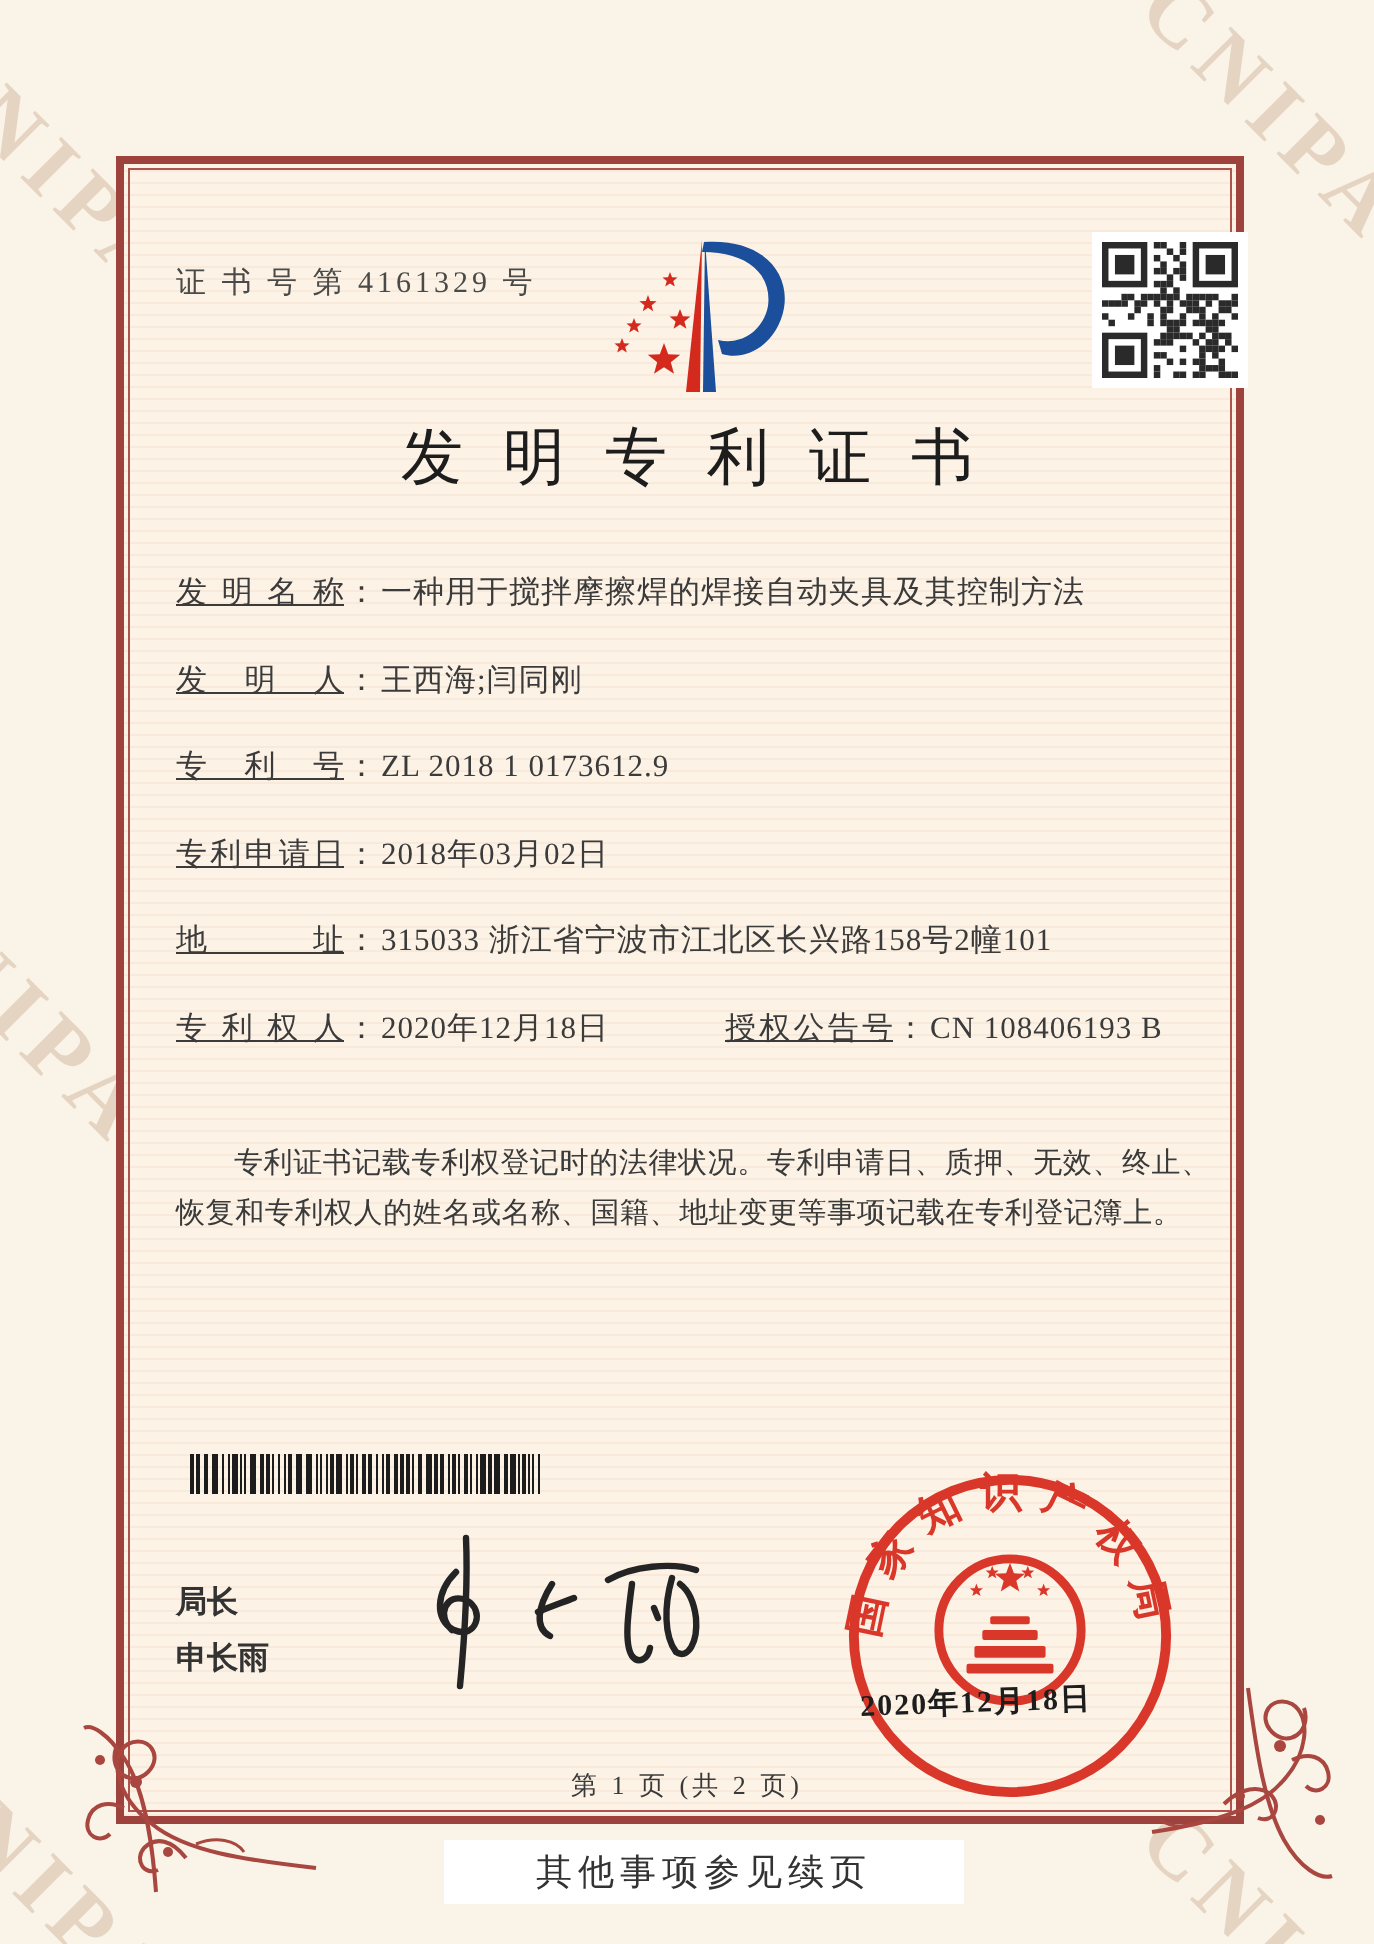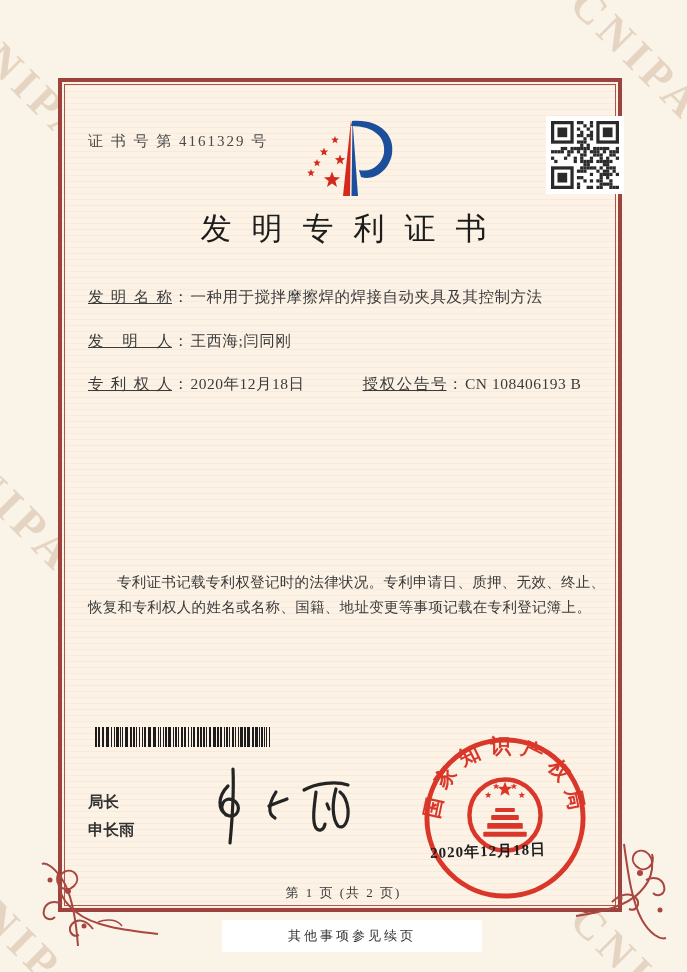--- a/index.html
+++ b/index.html
@@ -68,21 +68,21 @@
   .seal-date{
     position:absolute;left:430px;top:841px;width:170px;z-index:4;
     font-size:15px;font-weight:bold;color:#1d1d1d;letter-spacing:1px;
     transform:rotate(-2deg);
   }
   
   .page-ind{position:absolute;left:0;top:884px;width:687px;text-align:center;font-size:13px;color:#3a3a3a;letter-spacing:2px;z-index:2;}
   .cont-band{
     position:absolute;left:222px;top:920px;width:260px;height:32px;background:#ffffff;
     display:flex;align-items:center;justify-content:center;z-index:5;
-    font-size:13px;color:#333;letter-spacing:3px;
+    font-size:18px;color:#333;letter-spacing:3px;
   }
   
   .flourish{position:absolute;z-index:2;pointer-events:none;}
   .fl-bl{left:38px;top:834px;width:125px;height:115px;}
   .fl-br{left:572px;top:840px;width:112px;height:128px;}
 </style>
 </head>
 <body>
 
 <span class="wm wm-out" style="left:-16px;top:6px;font-size:44px;">CNIPA</span>
@@ -263,20 +263,29 @@
 <div class="title">发明专利证书</div>
 
 <div class="fields">
   <div class="frow">
     <span class="flabel">发明名称</span><span class="fcolon">：</span><span class="fvalue">一种用于搅拌摩擦焊的焊接自动夹具及其控制方法</span>
   </div>
   <div class="frow">
     <span class="flabel">发明人</span><span class="fcolon">：</span><span class="fvalue">王西海;闫同刚</span>
   </div>
   <div class="frow">
+    <span class="flabel">专利号</span><span class="fcolon">：</span><span class="fvalue">ZL 2018 1 0173612.9</span>
+  </div>
+  <div class="frow">
+    <span class="flabel">专利申请日</span><span class="fcolon">：</span><span class="fvalue">2018年03月02日</span>
+  </div>
+  <div class="frow">
+    <span class="flabel">地址</span><span class="fcolon">：</span><span class="fvalue">315033 浙江省宁波市江北区长兴路158号2幢101</span>
+  </div>
+  <div class="frow">
     <span class="flabel">专利权人</span><span class="fcolon">：</span><span class="fvalue fvalue-date">2020年12月18日</span><span class="flabel">授权公告号</span><span class="fcolon">：</span><span class="fvalue">CN 108406193 B</span>
   </div>
 </div>
 
 <div class="paras">
   <p>专利证书记载专利权登记时的法律状况。专利申请日、质押、无效、终止、恢复和专利权人的姓名或名称、国籍、地址变更等事项记载在专利登记簿上。</p>
 </div>
 
 <div class="barcode">
   <svg id="bc-svg" viewBox="0 0 178 20" preserveAspectRatio="none">

